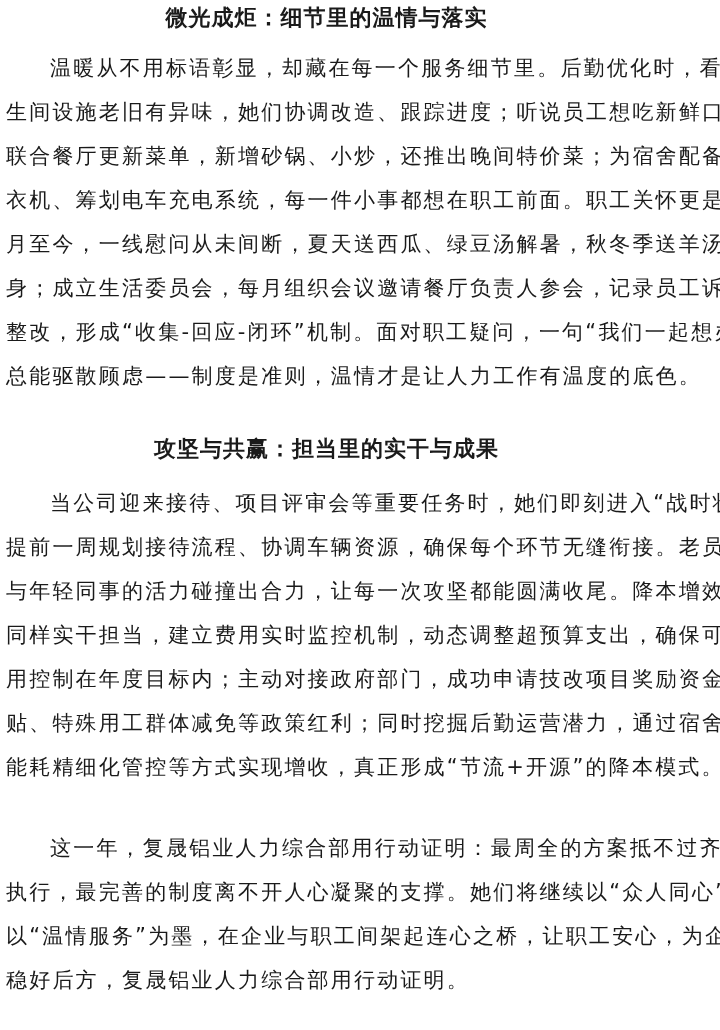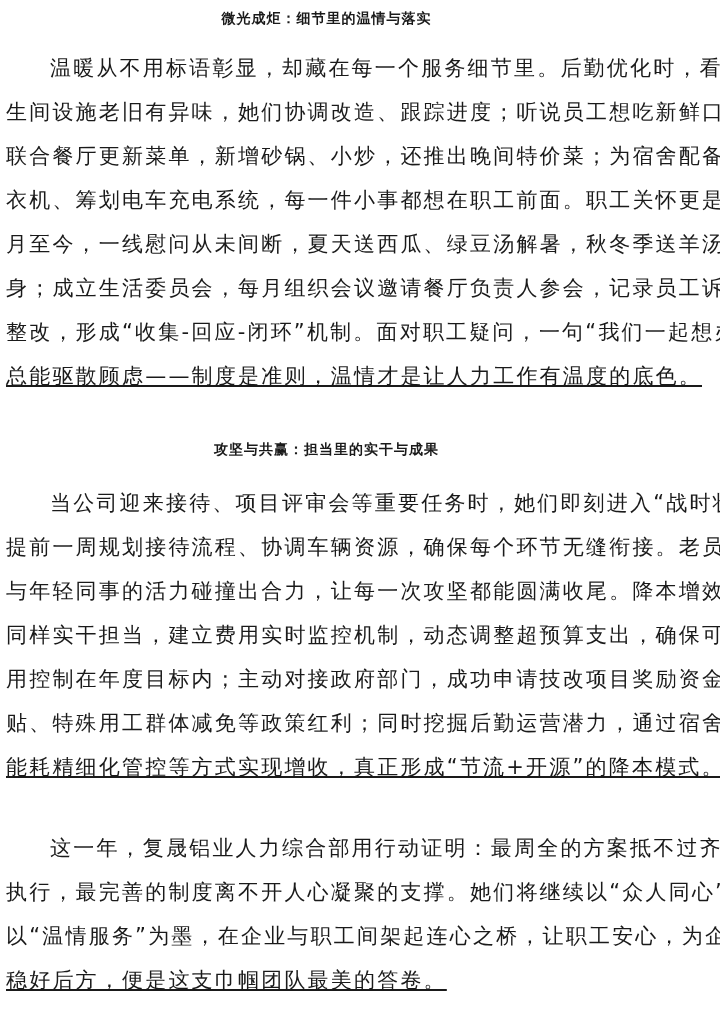--- a/index.html
+++ b/index.html
@@ -7,25 +7,25 @@
     width: 720px; height: 1030px; overflow: hidden; position: relative;
     font-family: "DejaVu Sans", "Liberation Sans", sans-serif;
     color: #1a1a1a;
   }
   .line {
     position: absolute; left: 6px; width: 712px;
     font-size: 21px; line-height: 26px; height: 26px;
     white-space: nowrap; letter-spacing: 2.2px;
     text-align: justify; text-align-last: justify;
   }
-  .line.last { text-align-last: left; text-decoration: underline; }
+  .line.last { text-align-last: left; }
   .line.indent { padding-left: 44px; width: 668px; }
   .title {
     position: absolute; left: 0; width: 653px; text-align: center;
-    font-size: 14px; line-height: 26px; font-weight: bold; letter-spacing: 1px;
+    font-size: 22px; line-height: 26px; font-weight: bold; letter-spacing: 1px;
   }
 </style>
 </head>
 <body>
 
 <div>
 
   <div class="title" style="top:5px">微光成炬：细节里的温情与落实</div>
 
   <div>
@@ -48,16 +48,16 @@
     <div class="line" style="top:622px">同样实干担当，建立费用实时监控机制，动态调整超预算支出，确保可控管理费</div>
     <div class="line" style="top:666px">用控制在年度目标内；主动对接政府部门，成功申请技改项目奖励资金、稳岗补</div>
     <div class="line" style="top:710px">贴、特殊用工群体减免等政策红利；同时挖掘后勤运营潜力，通过宿舍管理优化、</div>
     <div class="line last" style="top:754px">能耗精细化管控等方式实现增收，真正形成“节流+开源”的降本模式。</div>
   </div>
 
   <div>
     <div class="line indent" style="top:835px">这一年，复晟铝业人力综合部用行动证明：最周全的方案抵不过齐心协力的</div>
     <div class="line" style="top:879px">执行，最完善的制度离不开人心凝聚的支撑。她们将继续以“众人同心”为笔、</div>
     <div class="line" style="top:923px">以“温情服务”为墨，在企业与职工间架起连心之桥，让职工安心，为企业发展</div>
-    <div class="line last" style="top:967px">稳好后方，便是这支巾帼团队最美的答卷。</div>
+    <div class="line last" style="top:967px">稳好后方，复晟铝业人力综合部用行动证明。</div>
   </div>
 
 </div>
 
 </body></html>

